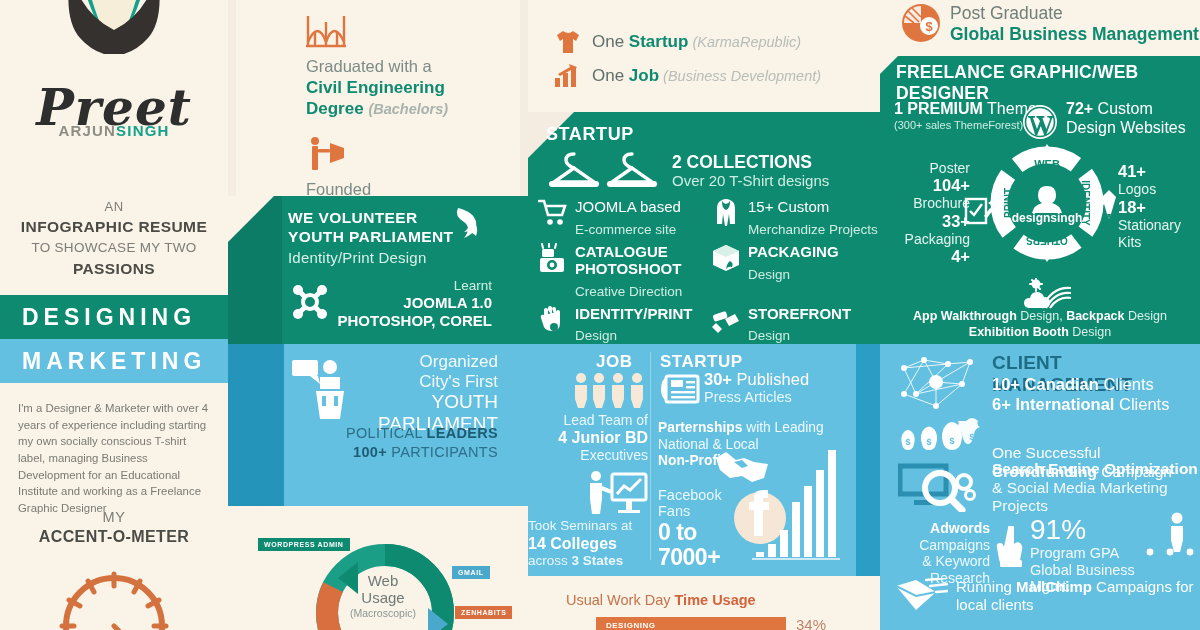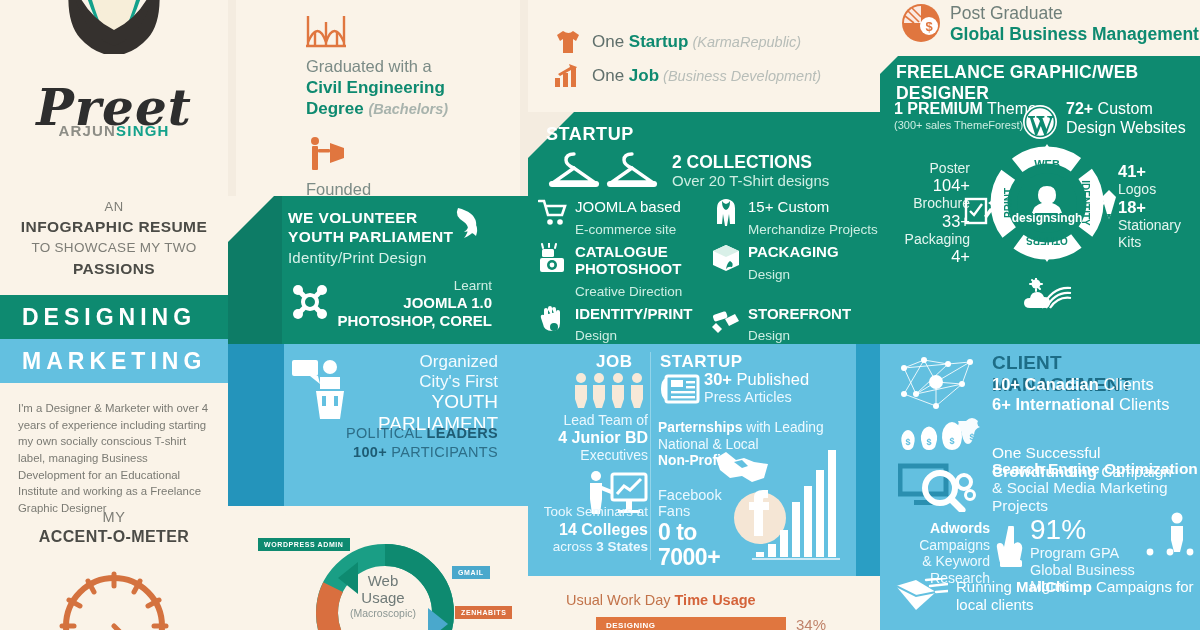--- a/index.html
+++ b/index.html
@@ -125,21 +125,21 @@
   #c3-bot-dk { left:856px; top:344px; width:24px; height:232px; background:#2a9ec4; }
   .divider-v { left:650px; top:352px; width:1px; height:208px; background:#93d4ea; }
   .c3b-h { position:absolute; font-size:17px; font-weight:700; color:#fff; letter-spacing:.5px;}
   #h-job { left:596px; top:352px; }
   #h-startup { left:660px; top:352px; }
   .people { left:572px; top:372px; width:76px; height:36px;}
   .jt1 { left:540px; top:412px; width:108px; text-align:right; line-height:1.18;}
   .jt1 .a{ font-size:14px; color:#eaf8ff;}
   .jt1 .b{ font-size:16px; font-weight:700; color:#fff;}
   .seminar-ico { left:584px; top:470px; width:64px; height:46px;}
-  .jt2 { left:528px; top:504px; width:120px; text-align:right; line-height:1.2;}
+  .jt2 { left:528px; top:518px; width:120px; text-align:left; line-height:1.2;}
   .jt2 .a{ font-size:13.5px; color:#eaf8ff;}
   .jt2 .b{ font-size:16px; font-weight:700; color:#fff;}
   .news-ico { left:660px; top:374px; width:40px; height:30px;}
   .press { left:704px; top:370px; width:130px; line-height:1.16;}
   .press .a{ font-size:16.5px; font-weight:700; color:#fff;}
   .press .a span{font-weight:400;}
   .press .b{ font-size:14.5px; color:#eaf8ff;}
   .partner { left:658px; top:420px; width:180px; line-height:1.2;}
   .partner .r{ font-size:13.8px; color:#eefaff;}
   .partner .r b{ color:#fff;}
@@ -170,21 +170,21 @@
     border-left:18px solid #faf3e8; border-bottom:18px solid transparent; }
   .c4-h { left:896px; top:62px; font-size:17.5px; font-weight:700; color:#fff; letter-spacing:.2px;}
   .prem { left:894px; top:100px; width:172px; line-height:1.16;}
   .prem .a{ font-size:16px; color:#fff;} .prem .a b{font-weight:700;}
   .prem .b{ font-size:11px; color:#cdeee3;}
   .wp-ico { left:1022px; top:104px; width:36px; height:36px;}
   .custom { left:1066px; top:100px; width:130px; line-height:1.18;}
   .custom .a{ font-size:16px; color:#fff;} .custom .a b{ font-weight:700;}
   .ring { left:984px; top:140px; width:126px; height:126px;}
   .leftstats { left:890px; top:160px; width:80px; text-align:right; line-height:1.16; color:#fff;}
-  .leftstats .n{ font-size:16.5px; font-weight:400;}
+  .leftstats .n{ font-size:16.5px; font-weight:700;}
   .leftstats .t{ font-size:14px; color:#e4f5ef;}
   .rightstats { left:1118px; top:162px; width:80px; line-height:1.18; color:#fff;}
   .rightstats .n{ font-size:16.5px; font-weight:700;}
   .rightstats .t{ font-size:14px; color:#e4f5ef;}
   .pen-ico{ left:1098px; top:190px; width:22px; height:30px;}
   .note-ico{ left:964px; top:196px; width:28px; height:30px;}
   .rainbow{ left:1022px; top:278px; width:50px; height:32px;}
   .c4foot { left:890px; top:308px; width:300px; text-align:center; line-height:1.28;}
   .c4foot .r{ font-size:12.5px; color:#d8f2ea;}
   .c4foot .r b{ color:#fff;}
@@ -669,20 +669,24 @@
       <line x1="10" y1="2" x2="11" y2="3"></line>
         <line x1="17" y1="10" x2="18" y2="11"></line>
     </g>
     <g fill="none" stroke="#fff" stroke-width="2.2">
       <path d="M20 30 q10 -22 29 -20"></path>
         <path d="M24 30 q9 -17 25 -15"></path>
         <path d="M28 30 q8 -12 21 -10"></path>
     </g>
     <path d="M8 30 q-6 0 -6 -5 0 -5 6 -5 1 -6 7 -6 5 0 7 5 6 0 6 5.5 0 5.5 -6 5.5z" fill="#fff"></path>
   </svg>
+  <div class="abs c4foot">
+    <div class="r"><b>App Walkthrough</b><span> Design, </span><b>Backpack</b><span> Design</span></div>
+    <div class="r"><b>Exhibition Booth</b><span> Design</span></div>
+  </div>
 
   <div class="abs" id="c4-bot"></div>
   <svg class="abs net-ico" viewBox="0 0 84 62">
     <g stroke="#fff" stroke-width="1" opacity=".85" fill="none">
       <path d="M8 14 L28 6 52 10 74 8 66 30 40 28 20 40 8 14 M28 6 L40 28 M52 10 L20 40 M74 8 L40 28 M8 14 L52 10 M20 40 L66 30 M28 6 L8 40 M8 40 L40 52 M40 52 L66 30 M40 28 L40 52"></path>
     </g>
     <g fill="#fff">
       <circle cx="8" cy="14" r="3"></circle>
         <circle cx="28" cy="6" r="3"></circle>
         <circle cx="52" cy="10" r="3"></circle>

